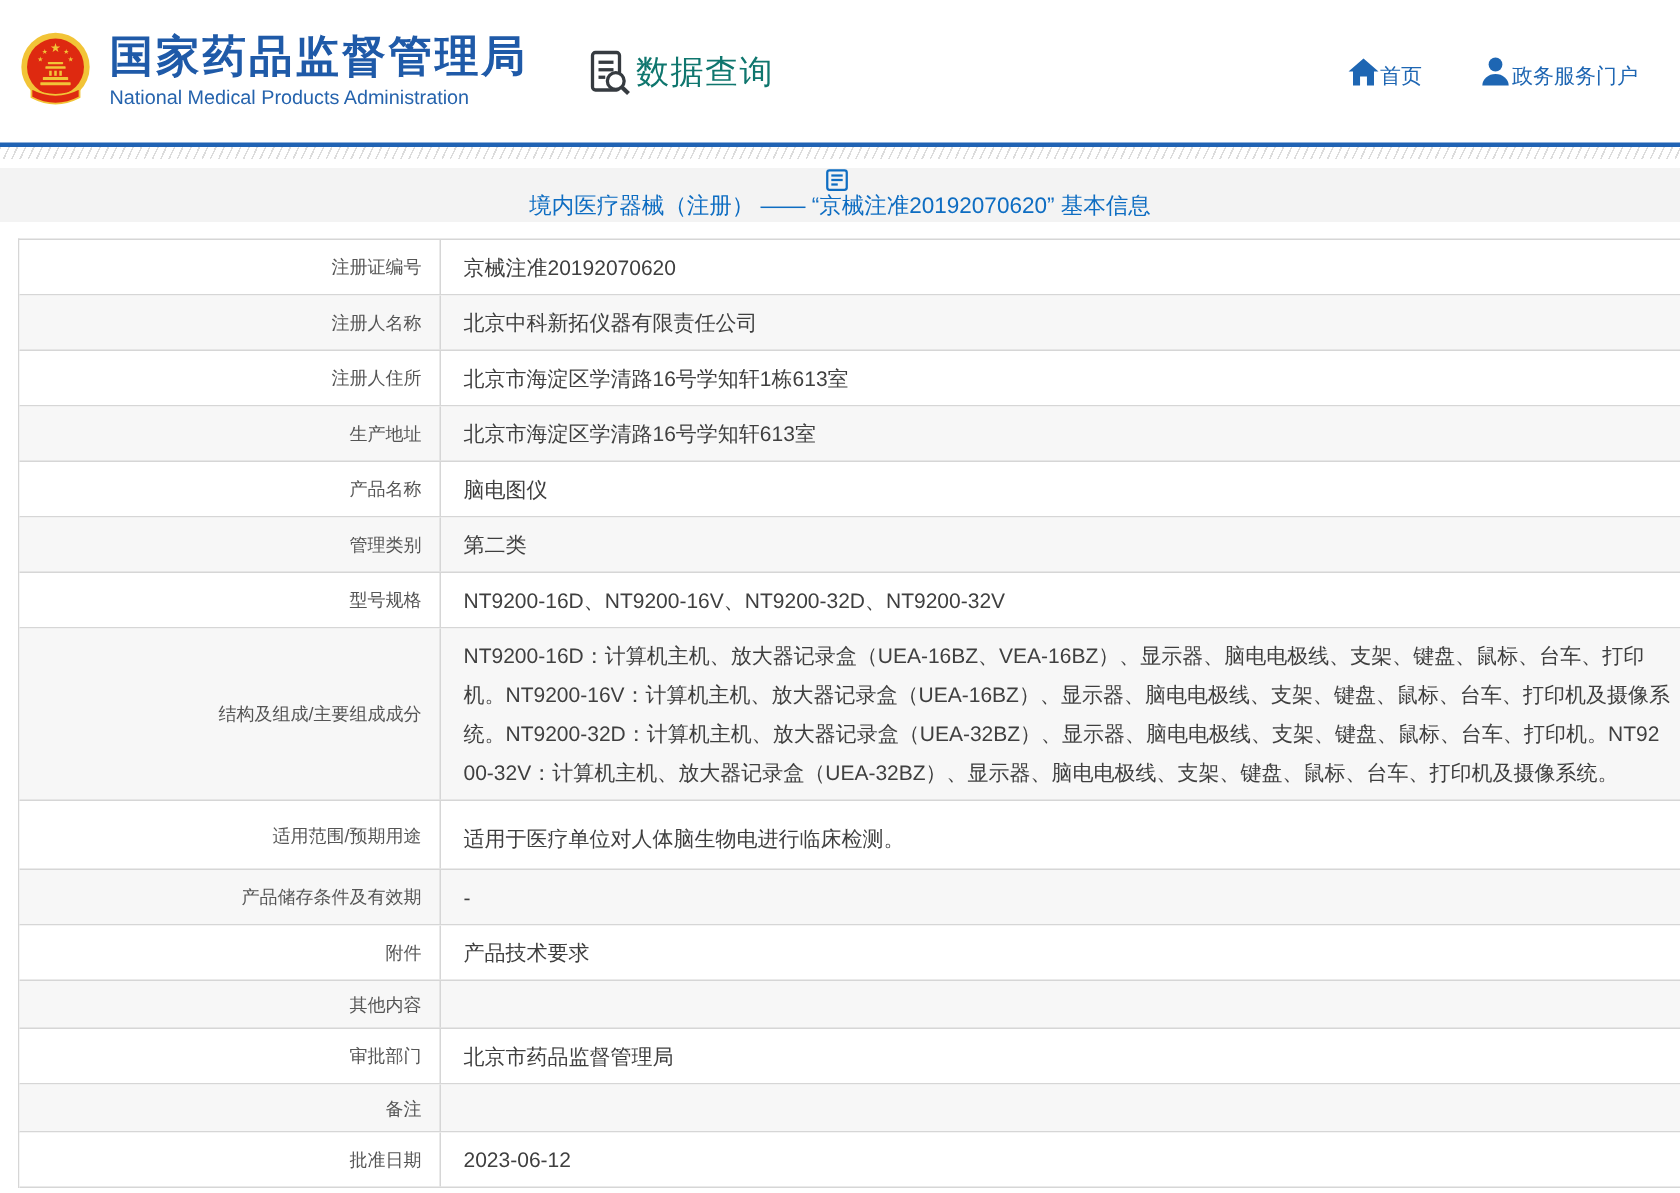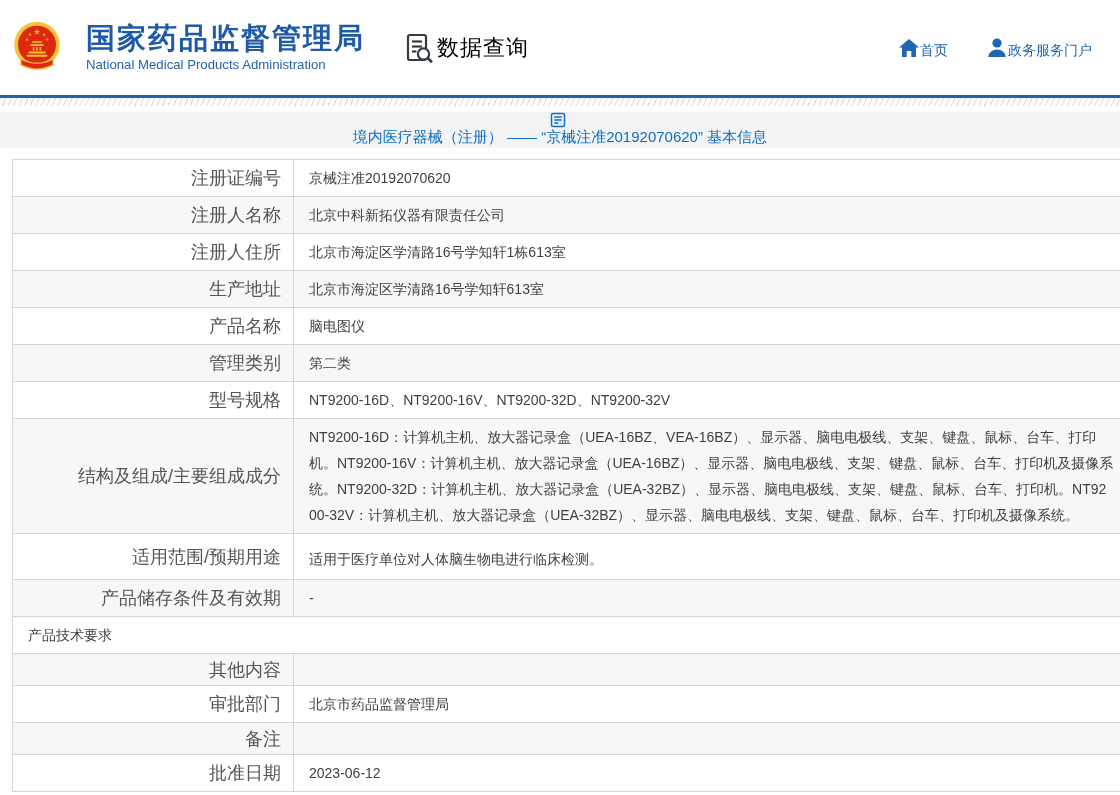--- a/index.html
+++ b/index.html
@@ -10,32 +10,32 @@
   }
   .page { width: 1120px; height: 795px; background: #fff; }
 
   
   .site-header {
     height: 95px; display: flex; align-items: center;
     padding: 0 18px 0 10px; background: #fff;
   }
   .brand { display: flex; align-items: center; cursor: pointer; }
   .brand-emblem { width: 54px; height: 58px; flex: 0 0 auto; }
-  .brand-text { margin-left: 22px; }
+  .brand-text { margin-left: 9px; }
   .brand-title {
     color: #1f5aa8; font-size: 29px; font-weight: bold;
     letter-spacing: 2px; line-height: 1.1;
   }
   .brand-subtitle { color: #2563ad; font-size: 13.2px; margin-top: 3px; }
 
   .query-link {
     display: flex; align-items: center; margin-left: 38px; cursor: pointer;
   }
   .query-link .q-icon { width: 32px; height: 32px; }
-  .query-label { color: #000000; font-size: 22px; margin-left: 2px; letter-spacing: 1px; }
+  .query-label { color: #0f766e; font-size: 22px; margin-left: 2px; letter-spacing: 1px; }
 
   .top-nav { margin-left: auto; display: flex; gap: 38px; padding-right: 10px; }
   .nav-item {
     display: flex; flex-direction: row; align-items: center;
     cursor: pointer; text-decoration: none;
   }
   .nav-item .n-icon { width: 22px; height: 22px; }
   .nav-label { color: #1e66b3; font-size: 14px; margin-top: 7px; white-space: nowrap; }
 
   .blue-line { height: 3px; background: #2063b4; }
@@ -61,21 +61,21 @@
   }
   .row {
     display: flex; border-bottom: 1px solid #d6d6d6;
     min-height: 32px; background: #fff;
   }
   .row:nth-child(even) { background: #f7f7f7; }
   .cell-label {
     width: 281px; flex: 0 0 281px;
     display: flex; align-items: center; justify-content: flex-end;
     text-align: right; padding: 4px 12px;
-    color: #555555; font-size: 18px;
+    color: #555555; font-size: 12px;
     border-right: 1px solid #d6d6d6; line-height: 22px;
   }
   .cell-value {
     flex: 1; display: flex; align-items: center;
     padding: 5px 6px 5px 15px;
     color: #3f3f3f; font-size: 14px; line-height: 26px;
     word-break: break-all;
   }
   .row-tall { min-height: 46px; }
   .row-tall .cell-value { align-items: flex-end; padding-bottom: 7px; }
@@ -200,20 +200,21 @@
     <div class="cell-label">适用范围/预期用途</div>
     <div class="cell-value">适用于医疗单位对人体脑生物电进行临床检测。</div>
   </div>
 
   <div class="row">
     <div class="cell-label">产品储存条件及有效期</div>
     <div class="cell-value">-</div>
   </div>
 
   <div class="row">
+    <div class="cell-label">附件</div>
     <div class="cell-value">产品技术要求</div>
   </div>
 
   <div class="row">
     <div class="cell-label">其他内容</div>
   </div>
 
   <div class="row">
     <div class="cell-label">审批部门</div>
     <div class="cell-value">北京市药品监督管理局</div>

